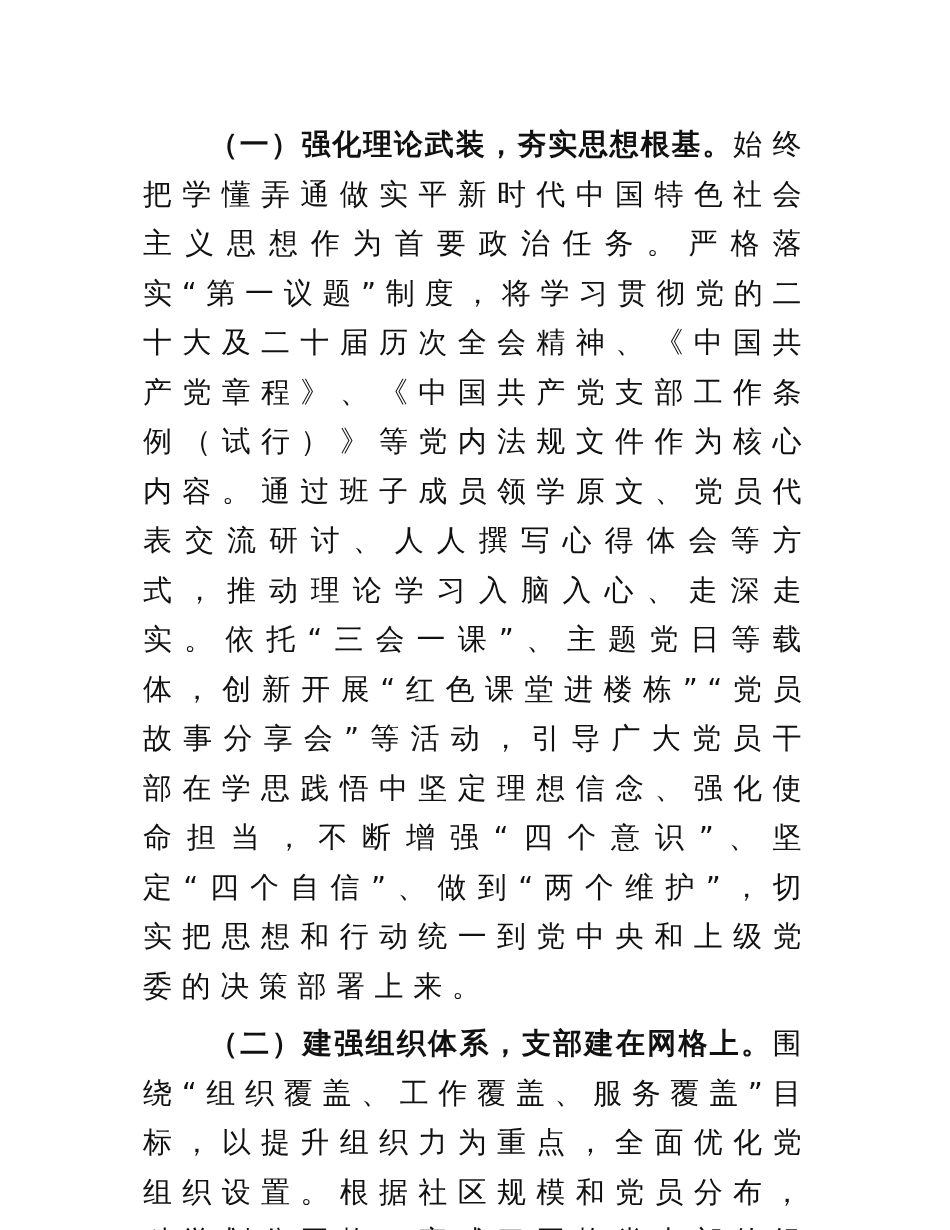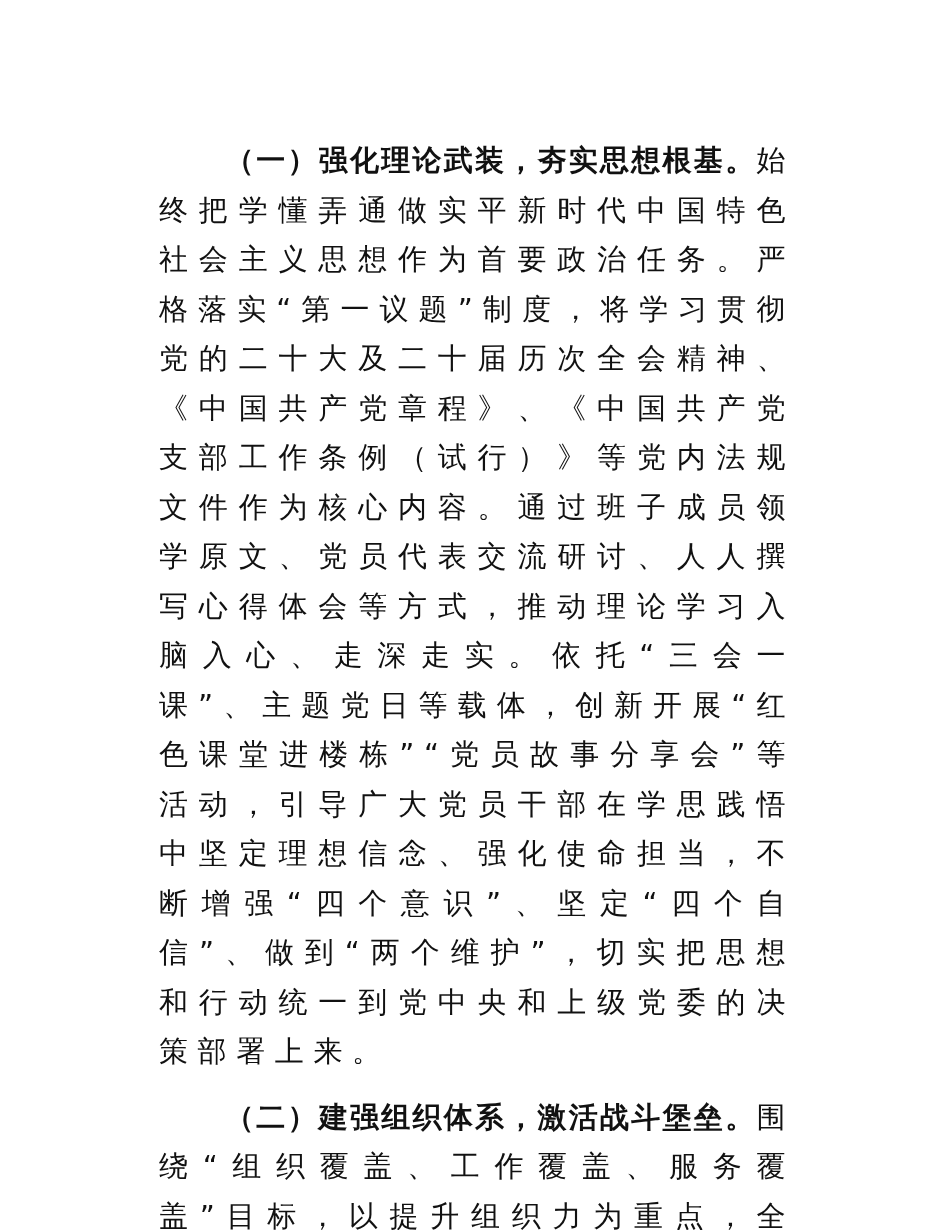--- a/index.html
+++ b/index.html
@@ -15,35 +15,35 @@
     font-family: "DejaVu Sans", "Liberation Sans", sans-serif;
     color: #111111;
   }
   .page {
     position: absolute;
     left: 143px;
     top: 120px;
     width: 668px;
   }
   .para {
-    margin: 16px;
+    margin: 0;
     font-size: 29px;
     line-height: 49.5px;
     letter-spacing: 9.6px;
     text-align: justify;
     text-indent: 66px;
     word-break: break-all;
   }
   .para + .para {
     margin-top: 8px;
   }
   .lead {
     font-weight: bold;
     letter-spacing: 1.2px;
   }
 </style>
 </head>
 <body>
 
 <div class="page">
   <p class="para"><span class="lead">（一）强化理论武装，夯实思想根基。</span><span>始终把学懂弄通做实平新时代中国特色社会主义思想作为首要政治任务。严格落实“第一议题”制度，将学习贯彻党的二十大及二十届历次全会精神、《中国共产党章程》、《中国共产党支部工作条例（试行）》等党内法规文件作为核心内容。通过班子成员领学原文、党员代表交流研讨、人人撰写心得体会等方式，推动理论学习入脑入心、走深走实。依托“三会一课”、主题党日等载体，创新开展“红色课堂进楼栋”“党员故事分享会”等活动，引导广大党员干部在学思践悟中坚定理想信念、强化使命担当，不断增强“四个意识”、坚定“四个自信”、做到“两个维护”，切实把思想和行动统一到党中央和上级党委的决策部署上来。</span></p>
-  <p class="para"><span class="lead">（二）建强组织体系，激活战斗堡垒。</span><span>围绕“组织覆盖、工作覆盖、服务覆盖”目标，以提升组织力为重点，全面优化党组织设置。根据社区规模和党员分布，科学划分网格，完成了网格党支部的组建工作，选举产生了一批党性强、威信高、服务意识好的网格党支部书记，实现了“支部建在网格上、党旗飘在楼栋间”的精细化组织架构，推动党组织触角向基层治理最末梢延伸。健全“社区党委—网格党支部—楼栋党小组—</span></p>
+  <p class="para"><span class="lead">（二）建强组织体系，支部建在网格上。</span><span>围绕“组织覆盖、工作覆盖、服务覆盖”目标，以提升组织力为重点，全面优化党组织设置。根据社区规模和党员分布，科学划分网格，完成了网格党支部的组建工作，选举产生了一批党性强、威信高、服务意识好的网格党支部书记，实现了“支部建在网格上、党旗飘在楼栋间”的精细化组织架构，推动党组织触角向基层治理最末梢延伸。健全“社区党委—网格党支部—楼栋党小组—</span></p>
 </div>
 
 </body></html>

